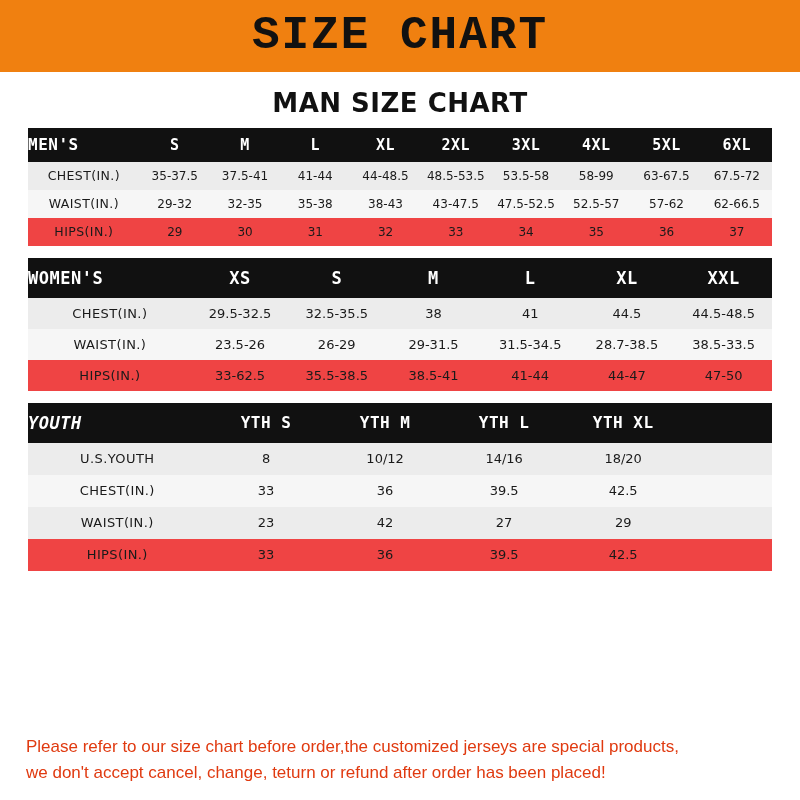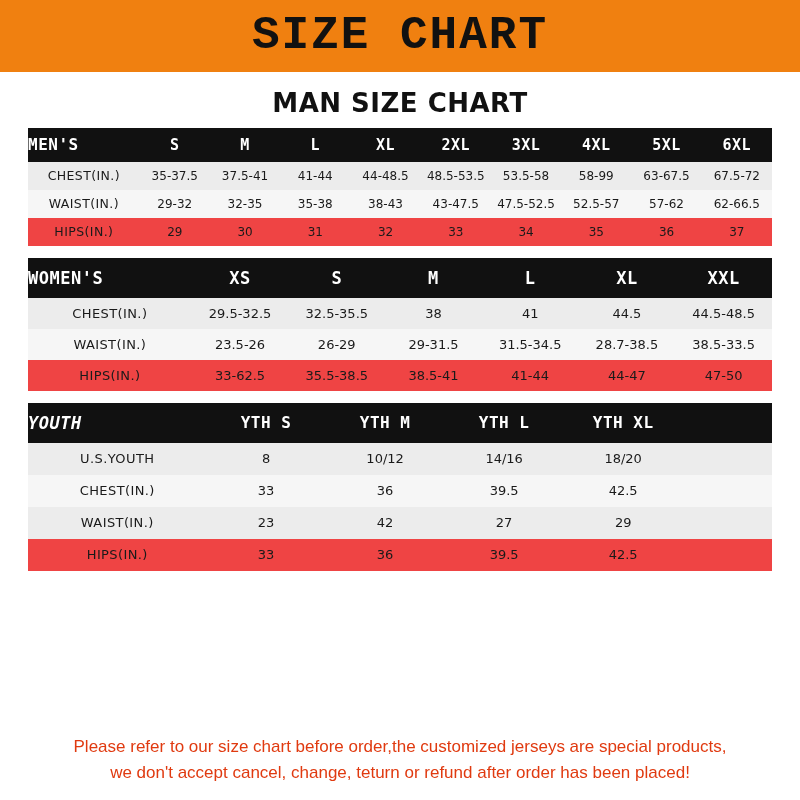--- a/index.html
+++ b/index.html
@@ -109,21 +109,21 @@
     position: absolute;
     left: 0;
     right: 0;
     bottom: 14px;
     padding: 0 26px;
     box-sizing: border-box;
     color: #e03a10;
     font-family: "Liberation Sans", sans-serif;
     font-size: 17px;
     line-height: 26px;
-    text-align: center;
+    text-align: left;
   }
   .footer-note div { white-space: nowrap; }
 </style>
 </head>
 <body>
 
 <div class="page">
 
   <div class="banner">
     <div class="banner-title">SIZE CHART</div>

